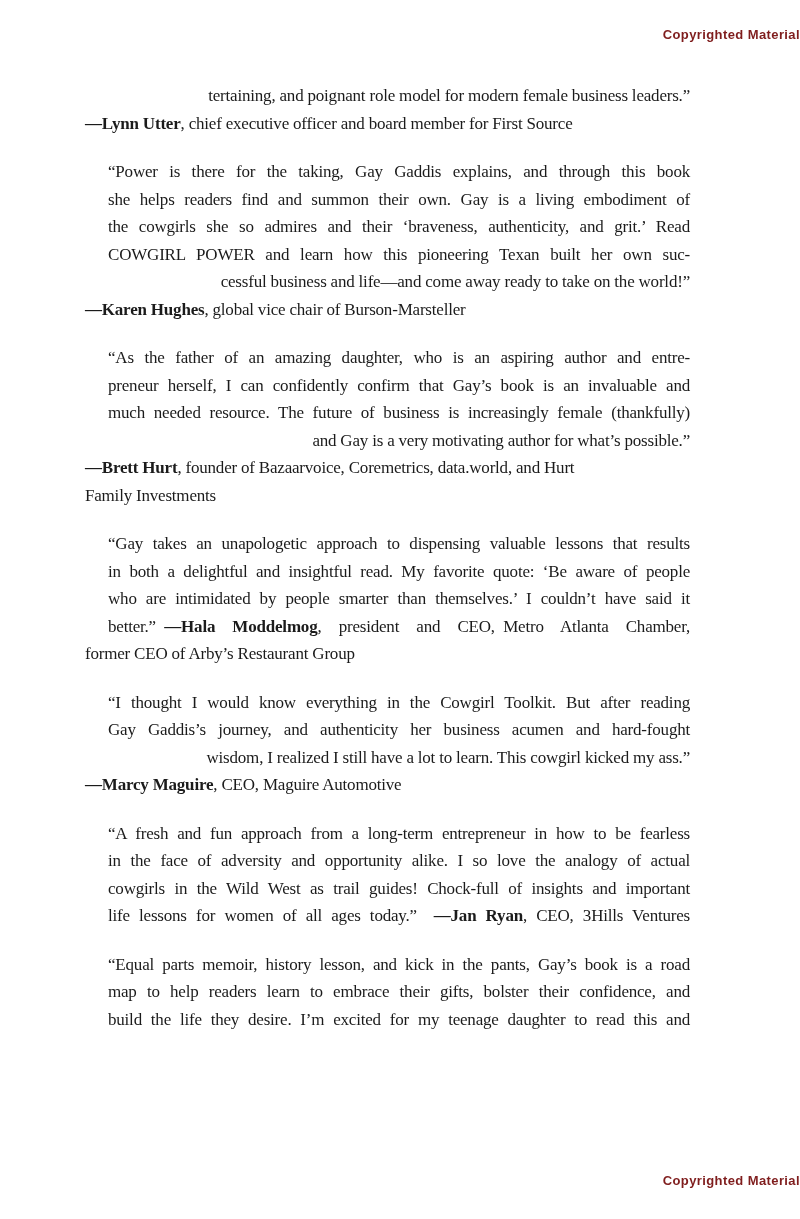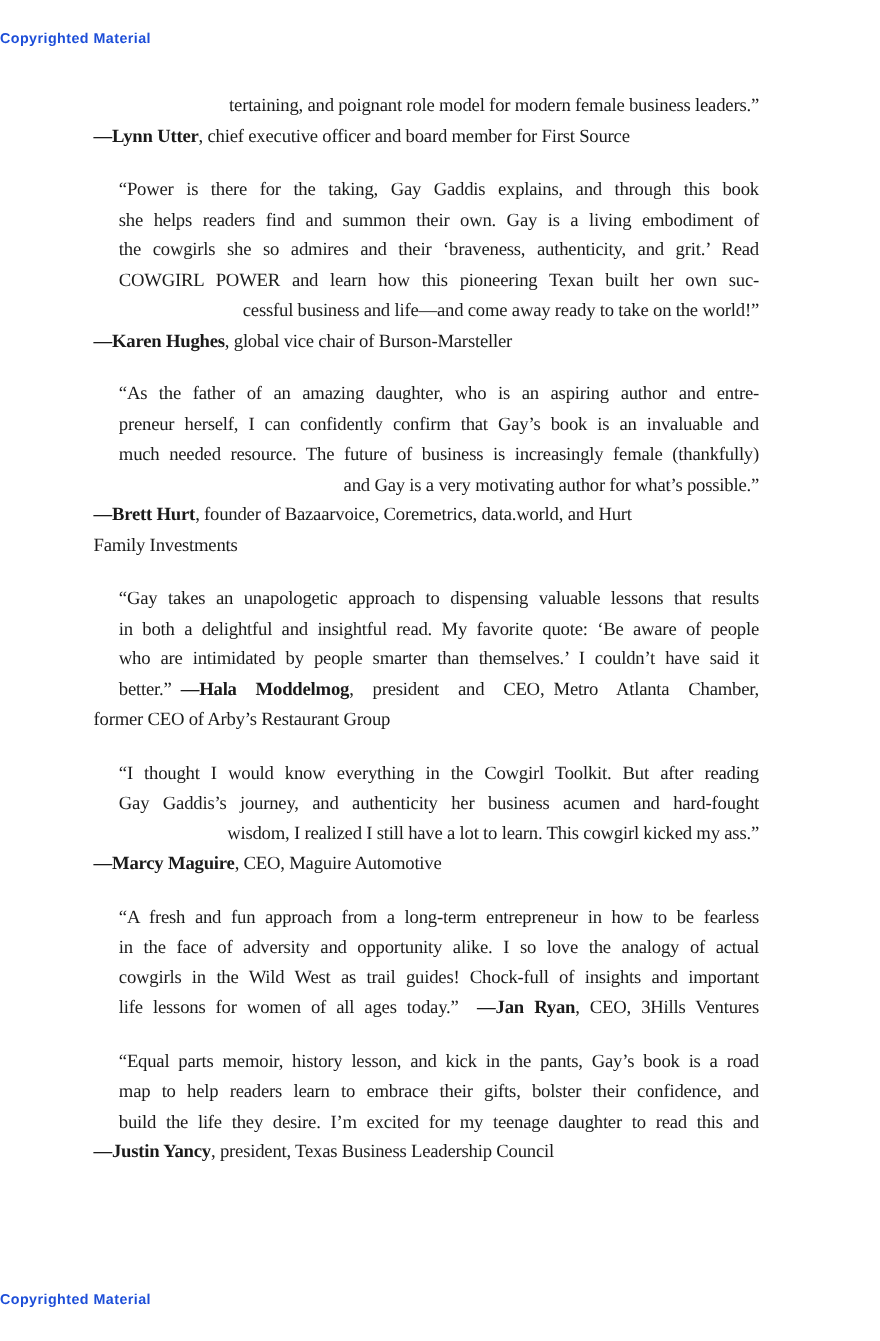--- a/index.html
+++ b/index.html
@@ -11,26 +11,26 @@
     margin: 0 auto;
     background: #ffffff;
     overflow: hidden;
     font-family: "Liberation Serif", serif;
     color: #1b1b1b;
   }
   .copyright {
     position: absolute;
     left: 0;
     right: 0;
-    text-align: left;
+    text-align: right;
     font-family: "Liberation Sans", sans-serif;
     font-weight: bold;
     font-size: 13px;
     letter-spacing: 0.4px;
-    color: #1d4ed8;
+    color: #7f1d1d;
   }
   .copyright.top { top: 27px; }
   .copyright.bottom { top: 1173px; }
   .text-block {
     position: absolute;
     left: 85px;
     top: 82px;
     width: 605px;
     font-size: 17px;
     line-height: 27.5px;
@@ -87,18 +87,17 @@
       <div class="para">
         <div class="ln ln-justify"><span>“A fresh and fun approach from a long-term entrepreneur in how to be fearless</span></div>
         <div class="ln ln-justify"><span>in the face of adversity and opportunity alike. I so love the analogy of actual</span></div>
         <div class="ln ln-justify"><span>cowgirls in the Wild West as trail guides! Chock-full of insights and important</span></div>
         <div class="ln ln-justify"><span>life lessons for women of all ages today.” </span><span class="b">—Jan Ryan</span><span>, CEO, 3Hills Ventures</span></div>
       </div>
       <div class="para">
         <div class="ln ln-justify"><span>“Equal parts memoir, history lesson, and kick in the pants, Gay’s book is a road</span></div>
         <div class="ln ln-justify"><span>map to help readers learn to embrace their gifts, bolster their confidence, and</span></div>
         <div class="ln ln-justify"><span>build the life they desire. I’m excited for my teenage daughter to read this and</span></div>
-        <div class="ln ln-right"><span class="b">—Justin Yancy</span><span>, president, Texas Business Leadership Council</span></div>
       </div>
     </div>
 
   <div class="copyright bottom">Copyrighted Material</div>
 </div>
 
 </body></html>

